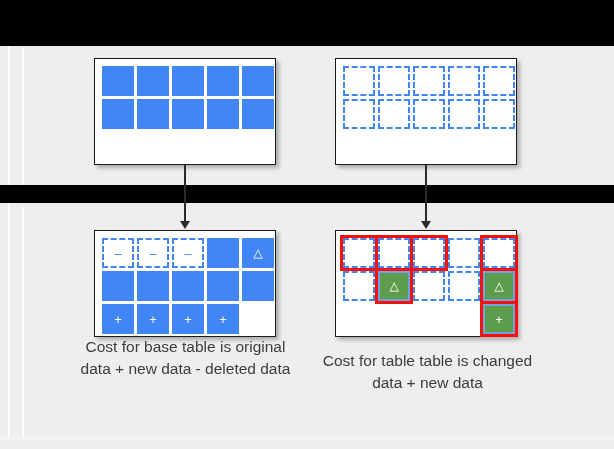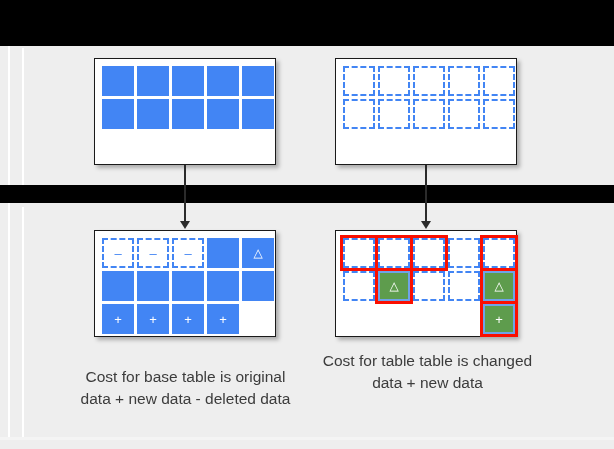--- a/index.html
+++ b/index.html
@@ -62,21 +62,21 @@
   #arrow-base .head{top:56px;}
   #arrow-clone{left:419px;top:165px;}
   #arrow-clone .shaft{height:57px;}
   #arrow-clone .head{top:56px;}
 
   .caption{
     position:absolute;width:215px;text-align:center;
     font-size:15.5px;line-height:1.42;color:#3c3c3c;
     font-family:"Liberation Sans", sans-serif;
   }
-  #caption-base{left:78px;top:366px;}
+  #caption-base{left:78px;top:336px;}
   #caption-clone{left:320px;top:350px;}
 </style>
 </head>
 <body>
 
 <div class="band" id="band-top"></div>
 <div class="band" id="band-mid"></div>
 
 <div class="edge-line" id="edge-line-a"></div>
 <div class="edge-line" id="edge-line-b"></div>

